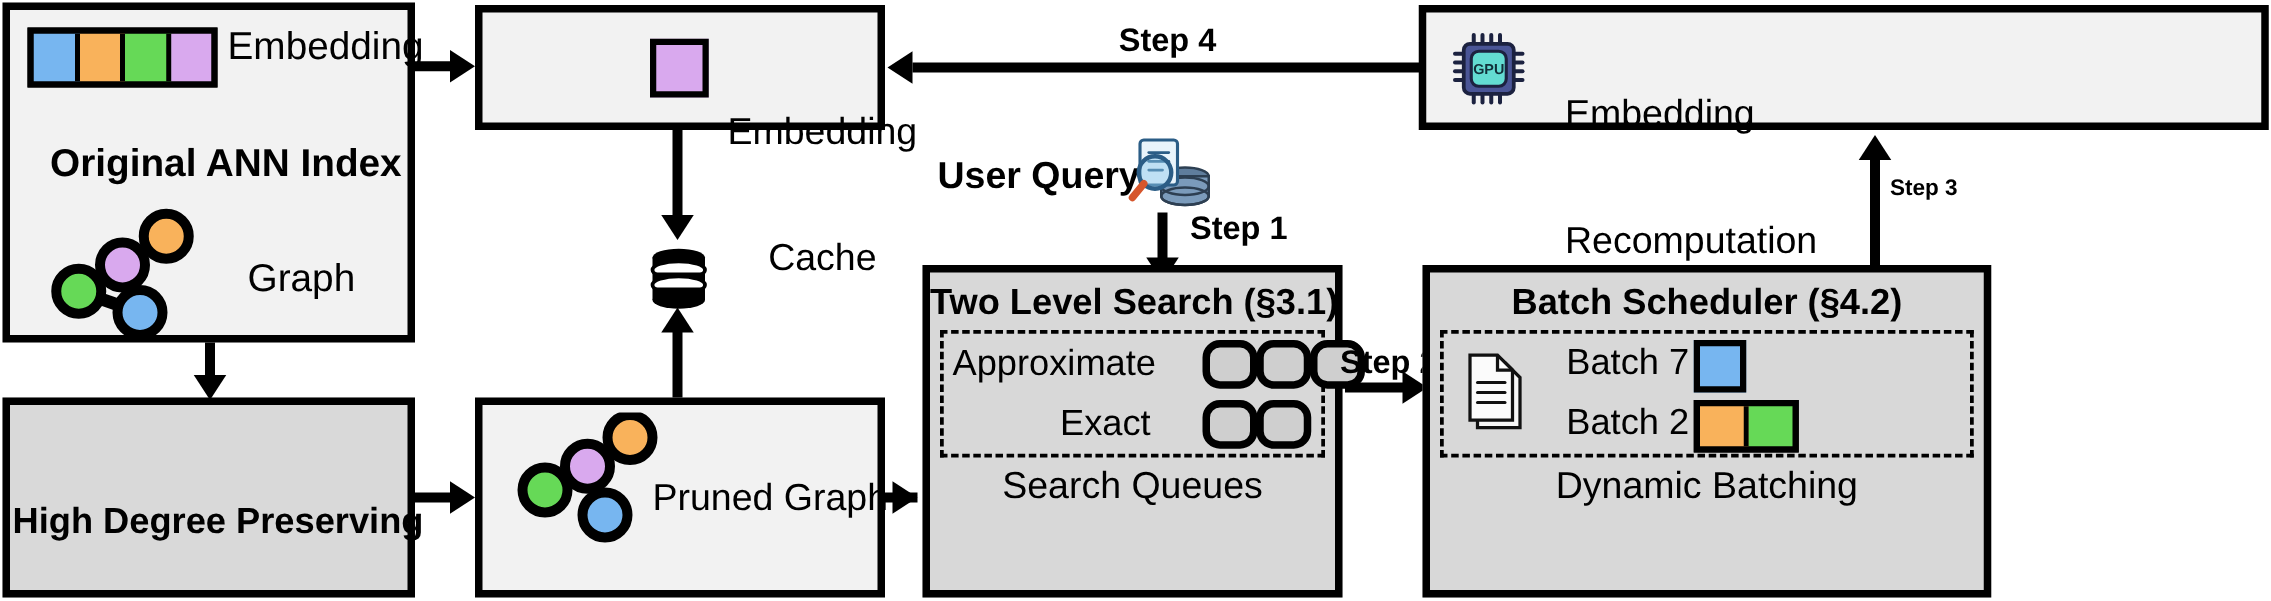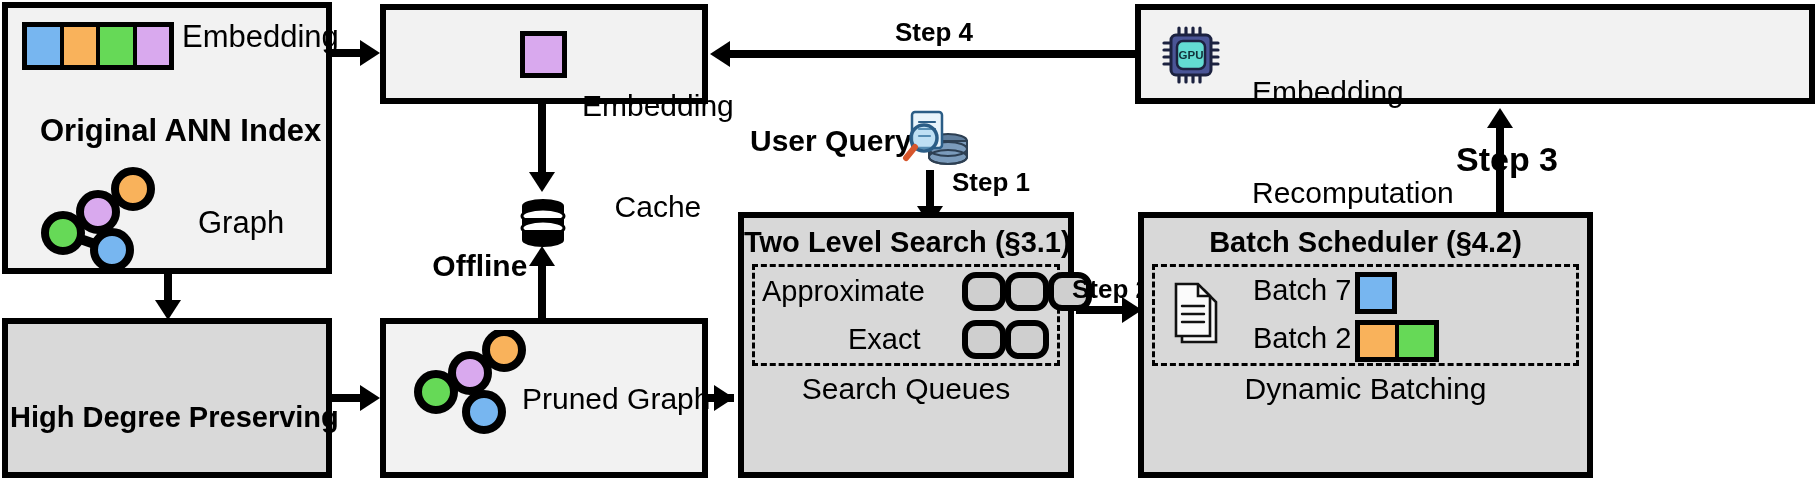--- a/index.html
+++ b/index.html
@@ -107,24 +107,20 @@
   <div class="lbl" style="left:1252px;top:8px;font-size:30px;">
     <div>Embedding</div>
     <div>Recomputation</div>
     <div>Server</div>
   </div>
 
   <div class="ln" style="left:730px;top:50px;width:408px;height:8px;"></div>
   <div class="arrow ar-left" style="left:710px;top:41px;"></div>
   <div class="lbl bold" style="left:895px;top:18px;font-size:26px;">Step 4</div>
 
-  <div class="lbl bold ctr" style="left:424px;top:182px;font-size:30px;">
-    <div>Offline</div>
-    <div>Storage</div>
-  </div>
 
   <svg class="gfx" style="left:519px;top:198px;" width="48" height="52" viewBox="0 0 48 52">
     <ellipse cx="24" cy="8" rx="21" ry="7" fill="#000"></ellipse>
     <rect x="3" y="8" width="42" height="10" fill="#000"></rect>
     <ellipse cx="24" cy="18" rx="21" ry="7" fill="#fff" stroke="#000" stroke-width="3"></ellipse>
     <rect x="3" y="20" width="42" height="10" fill="#000"></rect>
     <ellipse cx="24" cy="30" rx="21" ry="7" fill="#fff" stroke="#000" stroke-width="3"></ellipse>
     <rect x="3" y="32" width="42" height="10" fill="#000"></rect>
     <ellipse cx="24" cy="42" rx="21" ry="7" fill="#000"></ellipse>
   </svg>
@@ -227,15 +223,15 @@
   <div class="lbl" style="left:1253px;top:322px;font-size:29px;">Batch 2</div>
   <div class="strip" style="left:1355px;top:320px;width:84px;height:42px;">
     <div class="sw" style="background:#f9b25b;"></div>
     <div class="sw" style="background:#66d957;"></div>
   </div>
 
   <div class="lbl ctr" style="left:1144px;top:372px;width:443px;font-size:30px;">Dynamic Batching</div>
 
   <div class="ln" style="left:1496px;top:126px;width:8px;height:88px;"></div>
   <div class="arrow ar-up" style="left:1487px;top:108px;"></div>
-  <div class="lbl bold" style="left:1456px;top:140px;font-size:34px;">Step 3</div>
+  <div class="lbl bold" style="left:1512px;top:140px;font-size:18px;">Step 3</div>
 
 </div>
 
 </body></html>

